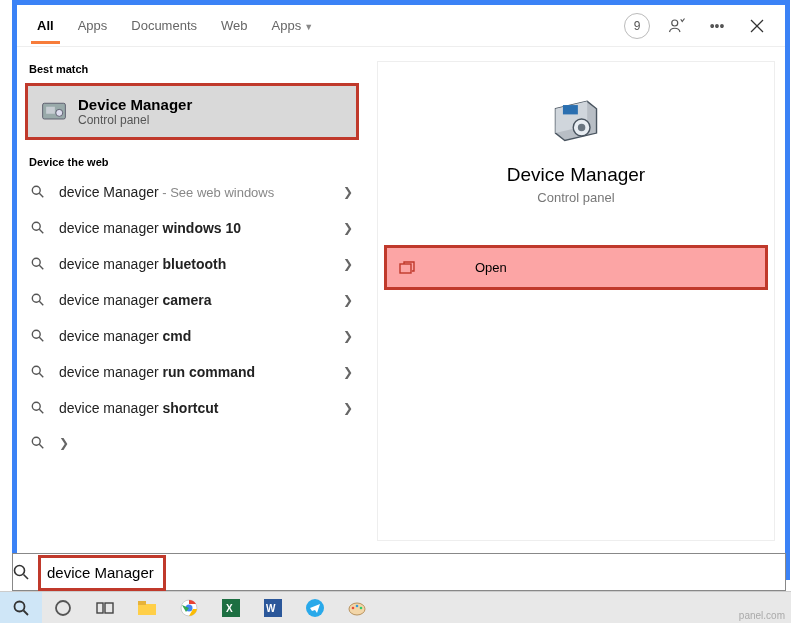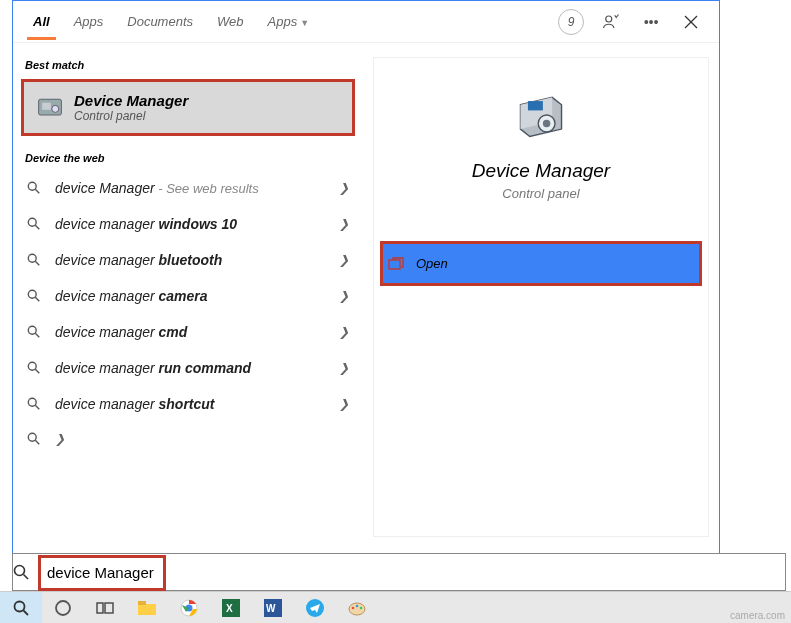--- a/index.html
+++ b/index.html
@@ -1,18 +1,18 @@
 <!DOCTYPE html>
 <html><head>
 <meta charset="utf-8">
 <style>
 * { box-sizing: border-box; margin: 0; padding: 0; font-family: "Segoe UI", Arial, sans-serif; }
 body { width: 791px; height: 623px; background: #fff; overflow: hidden; position: relative; }
 
-.window { position: absolute; top: 0; left: 12px; width: 708px; height: 580px; background: #fff; border: 1px solid #3b82f6; font-style: italic; }
+.window { position: absolute; top: 0; left: 12px; width: 778px; height: 580px; background: #fff; border: 5px solid #3b82f6; }
 
 .tabs { display: flex; align-items: center; height: 42px; border-bottom: 1px solid #eee; padding: 0 8px; }
 .tab { padding: 10px 12px; font-size: 13px; color: #666; cursor: pointer; position: relative; }
 .tab.active { color: #000; font-weight: 600; }
 .tab.active::after { content: ""; position: absolute; bottom: -1px; left: 6px; right: 6px; height: 3px; background: #f77c3a; }
 .tab .chev { font-size: 9px; margin-left: 3px; color: #888; }
 .tabspacer { flex: 1; }
 .topicon { width: 28px; height: 28px; display: flex; align-items: center; justify-content: center; margin: 0 6px; color: #555; cursor: pointer; font-size: 14px; }
 .badge-circle { width: 26px; height: 26px; border-radius: 50%; border: 1px solid #bbb; display: flex; align-items: center; justify-content: center; font-size: 12px; }
 
@@ -32,21 +32,21 @@
 .row .text { flex: 1; }
 .row .text .b { font-weight: 600; }
 .row .hint { color: #888; font-size: 13px; }
 .row .chev-r { color: #666; font-size: 12px; }
 
 .preview { background: #fff; border: 1px solid #eee; min-height: 480px; }
 .pv-top { text-align: center; padding: 30px 10px 20px; }
 .pv-ico { width: 60px; height: 56px; margin: 0 auto 16px; }
 .pv-title { font-size: 19px; font-weight: 400; margin-bottom: 4px; }
 .pv-sub { font-size: 13px; color: #777; }
-.pv-action { display: flex; align-items: center; padding: 12px 5px; background: #3b82f6; border: 3px solid #c0392b; margin: 20px 6px 0; cursor: pointer; font-size: 13px; }
+.pv-action { display: flex; align-items: center; padding: 12px 12px; background: #fca5a5; border: 3px solid #c0392b; margin: 20px 6px 0; cursor: pointer; font-size: 13px; gap: 48px; }
 .pv-action .aic { margin-right: 12px; color: #c0392b; }
 
 .searchbar { position: absolute; left: 12px; bottom: 32px; width: 774px; height: 38px; border: 1px solid #888; background: #fff; display: flex; align-items: center; }
 .searchbar .sic { width: 30px; text-align: center; color: #333; font-size: 16px; }
 .searchbar input { border: none; outline: none; flex: 1; font-size: 15px; padding: 6px 4px; }
 .search-hl { position: absolute; left: 38px; bottom: 32px; width: 128px; height: 36px; border: 3px solid #c0392b; pointer-events: none; }
 
 .taskbar { position: absolute; bottom: 0; left: 0; width: 791px; height: 32px; background: #e8e8e8; display: flex; align-items: center; border-top: 1px solid #ccc; }
 .tbtn { width: 42px; height: 32px; display: flex; align-items: center; justify-content: center; cursor: pointer; }
 .tbtn.active { background: #cfe6f7; }
@@ -101,21 +101,21 @@
 
       <div class="section-hdr">Device the web</div>
       <div id="web-list">
           <div class="row">
             <span class="mag">
               <svg width="14" height="14" viewBox="0 0 16 16" fill="none" stroke="#555" stroke-width="1.6">
                 <circle cx="6" cy="6" r="4.5"></circle>
                 <line x1="9.5" y1="9.5" x2="14" y2="14"></line>
               </svg>
             </span>
-            <span class="text">device Manager<span class="b"></span><span class="hint"> - See web results</span></span>
+            <span class="text">device Manager<span class="b"></span><span class="hint"> - See web windows</span></span>
             <span class="chev-r">❯</span>
           </div>
           <div class="row">
             <span class="mag">
               <svg width="14" height="14" viewBox="0 0 16 16" fill="none" stroke="#555" stroke-width="1.6">
                 <circle cx="6" cy="6" r="4.5"></circle>
                 <line x1="9.5" y1="9.5" x2="14" y2="14"></line>
               </svg>
             </span>
             <span class="text">device manager <span class="b">windows 10</span><span class="hint"></span></span>
@@ -275,13 +275,13 @@
   <div class="tbtn">
       <svg width="18" height="18">
         <ellipse cx="9" cy="10" rx="8" ry="6" fill="#f3d6a8" stroke="#b8935f"></ellipse>
         <circle cx="5" cy="9" r="1.3" fill="#e74c3c"></circle>
         <circle cx="9" cy="7" r="1.3" fill="#3498db"></circle>
         <circle cx="13" cy="9" r="1.3" fill="#2ecc71"></circle>
       </svg>
     </div>
 </div>
 
-<div class="watermark">camera.com</div>
+<div class="watermark">panel.com</div>
 
 </body></html>

